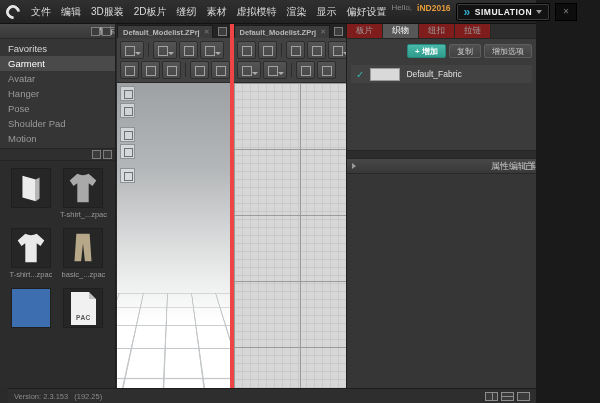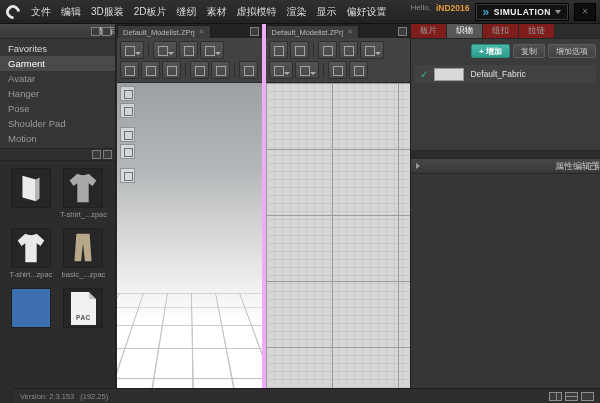--- a/index.html
+++ b/index.html
@@ -1,18 +1,18 @@
 <!DOCTYPE html>
 <html><head>
 <meta charset="utf-8">
 <style>
   *{margin:0;padding:0;box-sizing:border-box;}
   html,body{width:600px;height:403px;overflow:hidden;background:#1a1a1a;
     font-family:"Liberation Sans","DejaVu Sans",sans-serif;}
-  .app{position:absolute;top:0;left:0;width:600px;height:403px;background:#2b2b2b;color:#ccc;}
+  .app{position:absolute;top:0;left:0;width:536px;height:403px;background:#2b2b2b;color:#ccc;}
 
   
   .titlebar{position:absolute;top:0;left:0;right:0;height:24px;
     background:linear-gradient(#303030,#222);border-bottom:1px solid #121212;
     display:flex;align-items:center;padding:0 4px;}
   .logo{width:14px;height:14px;border:3px solid #e6e6e6;border-right-color:transparent;
     border-radius:50%;transform:rotate(40deg);margin:0 6px 0 2px;flex:none;}
   .menu{padding:0 5px;font-size:10px;color:#dcdcdc;height:24px;line-height:24px;white-space:nowrap;}
   .tb-right{margin-left:auto;display:flex;gap:5px;}
   .greet{font-size:8px;color:#8b8b8b;white-space:nowrap;}
@@ -54,21 +54,21 @@
     border:1px solid #1f1f1f;}
   .tile.blue{background:#3d6fb0;}
   .tlabel{font-size:7.5px;color:#9a9a9a;height:9px;white-space:nowrap;overflow:hidden;max-width:54px;}
   .page{width:25px;height:33px;background:#f1f1f1;position:relative;display:flex;align-items:flex-end;
     justify-content:center;padding-bottom:4px;}
   .page::after{content:'';position:absolute;top:0;right:0;width:0;height:0;
     border-top:7px solid #262626;border-left:7px solid #c4c4c4;}
   .badge{font-size:6.5px;font-weight:bold;color:#555;letter-spacing:.5px;}
 
   
-  .center{position:absolute;left:117px;right:190px;top:24px;bottom:15px;display:flex;gap:4px;background:#f0abfc;}
+  .center{position:absolute;left:117px;right:190px;top:24px;bottom:15px;display:flex;gap:4px;background:#ef4444;font-weight:bold;}
   .vp{flex:1;min-width:0;display:flex;flex-direction:column;background:#3a3a3a;}
   .tabbar{height:14px;background:#232323;display:flex;align-items:flex-end;padding-right:3px;flex:none;}
   .tab{height:13px;background:#3c3c3c;border:1px solid #1b1b1b;border-bottom:none;display:flex;
     align-items:center;gap:4px;padding:0 5px;font-size:7.5px;color:#b8b8b8;white-space:nowrap;
     overflow:hidden;max-width:88%;}
   .tab .x{color:#7a7a7a;font-size:7px;flex:none;}
   .tabbar .mini{margin-left:auto;margin-bottom:2px;}
   .toolbar{background:#424242;border-bottom:1px solid #282828;padding:2px 3px;flex:none;}
   .trow{display:flex;align-items:center;gap:2px;height:20px;}
   .tbtn{width:19px;height:18px;background:linear-gradient(#545454,#474747);border:1px solid #2d2d2d;
@@ -112,21 +112,21 @@
   .btn.add{background:linear-gradient(#49b9a9,#2f9c8d);border-color:#27897d;color:#fff;font-weight:bold;}
   .fabrow{margin-top:7px;height:18px;display:flex;align-items:center;gap:6px;padding:0 5px;background:#424242;}
   .fcheck{color:#35b8ac;font-size:10px;font-weight:bold;}
   .fswatch{width:30px;height:13px;background:#d9d9d9;border:1px solid #9a9a9a;flex:none;}
   .fname{font-size:8.5px;color:#e0e0e0;white-space:nowrap;}
   .objfill{height:62px;background:#3b3b3b;flex:none;}
   .rgap{height:9px;background:#2c2c2c;border-top:1px solid #252525;border-bottom:1px solid #252525;flex:none;}
   .pebody{flex:1;background:#363636;}
 
   
-  .statusbar{position:absolute;left:14px;right:0;bottom:0;height:15px;background:#2e2e2e;
+  .statusbar{position:absolute;left:8px;right:0;bottom:0;height:15px;background:#2e2e2e;
     border-top:1px solid #1d1d1d;display:flex;align-items:center;padding:0 6px;
     font-size:7.5px;color:#8a8a8a;gap:6px;}
   .layouticons{margin-left:auto;display:flex;gap:3px;align-items:center;}
   .lic{width:13px;height:9px;border:1px solid #8d8d8d;background:#3a3a3a;position:relative;}
   .lic.v::after{content:'';position:absolute;top:0;bottom:0;left:55%;border-left:1px solid #8d8d8d;}
   .lic.h::after{content:'';position:absolute;left:0;right:0;top:45%;border-top:1px solid #8d8d8d;}
 </style>
 </head>
 <body>
 

